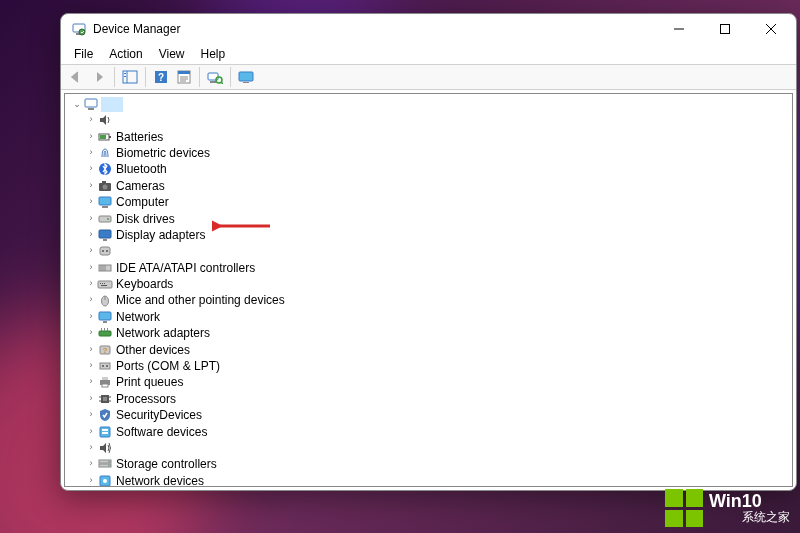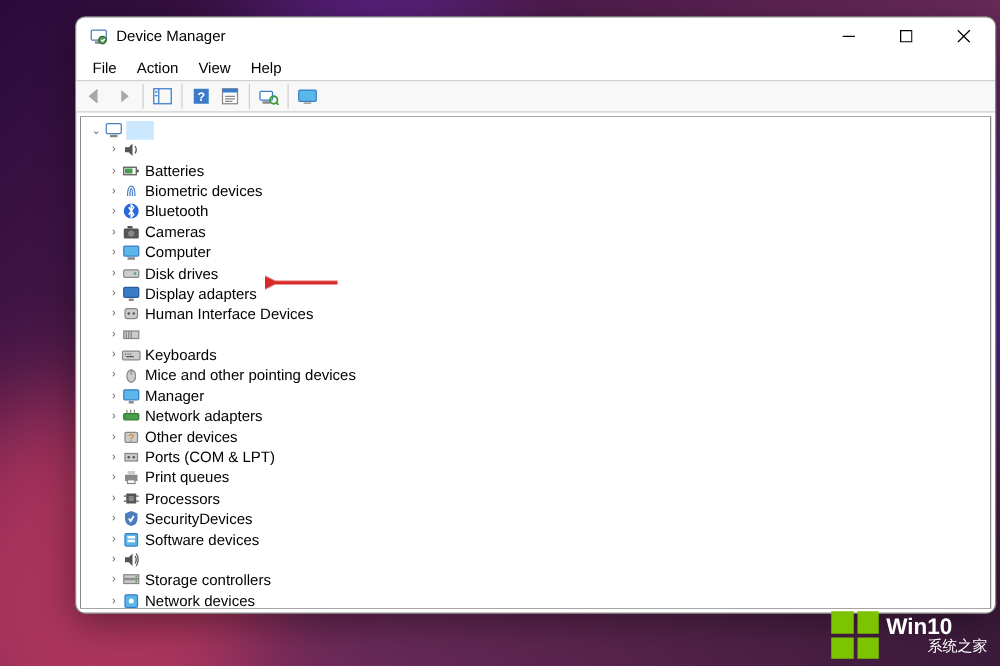--- a/index.html
+++ b/index.html
@@ -304,32 +304,32 @@
         </div>
         <div class="child-row">
           <span class="expander" style="transform: translateY(-1px);">›</span>
           <span class="node-icon">
             <svg width="16" height="16">
               <rect x="3" y="4" width="10" height="8" rx="2" fill="#ccc" stroke="#888"></rect>
               <circle cx="6" cy="8" r="1" fill="#555"></circle>
               <circle cx="10" cy="8" r="1" fill="#555"></circle>
             </svg>
           </span>
-          <span class="child-label">Human Interface Devices</span>
         </div>
         <div class="child-row">
           <span class="expander" style="transform: translateY(-1px);">›</span>
           <span class="node-icon">
             <svg width="16" height="16">
               <rect x="2" y="5" width="12" height="6" fill="#ccc" stroke="#888"></rect>
               <line x1="4" y1="5" x2="4" y2="11" stroke="#888"></line>
               <line x1="6" y1="5" x2="6" y2="11" stroke="#888"></line>
               <line x1="8" y1="5" x2="8" y2="11" stroke="#888"></line>
             </svg>
           </span>
+          <span class="child-label">IDE ATA/ATAPI controllers</span>
         </div>
         <div class="child-row">
           <span class="expander" style="transform: translateY(-1px);">›</span>
           <span class="node-icon">
             <svg width="16" height="16">
               <rect x="1" y="5" width="14" height="7" rx="1" fill="#ccc" stroke="#888"></rect>
               <rect x="3" y="7" width="1" height="1" fill="#555"></rect>
               <rect x="5" y="7" width="1" height="1" fill="#555"></rect>
               <rect x="7" y="7" width="1" height="1" fill="#555"></rect>
               <rect x="4" y="9" width="6" height="1" fill="#555"></rect>
@@ -348,21 +348,21 @@
           <span class="child-label">Mice and other pointing devices</span>
         </div>
         <div class="child-row">
           <span class="expander" style="transform: translateY(-1px);">›</span>
           <span class="node-icon">
             <svg width="16" height="16">
               <rect x="2" y="3" width="12" height="8" rx="1" fill="#5ab8e8" stroke="#3a7cc8"></rect>
               <rect x="6" y="12" width="4" height="2" fill="#888"></rect>
             </svg>
           </span>
-          <span class="child-label">Manager</span>
+          <span class="child-label">Network</span>
         </div>
         <div class="child-row">
           <span class="expander" style="transform: translateY(-1px);">›</span>
           <span class="node-icon">
             <svg width="16" height="16">
               <rect x="2" y="6" width="12" height="5" rx="1" fill="#4a9c4a" stroke="#2a7c2a"></rect>
               <rect x="4" y="3" width="1" height="3" fill="#888"></rect>
               <rect x="7" y="3" width="1" height="3" fill="#888"></rect>
               <rect x="10" y="3" width="1" height="3" fill="#888"></rect>
             </svg>

